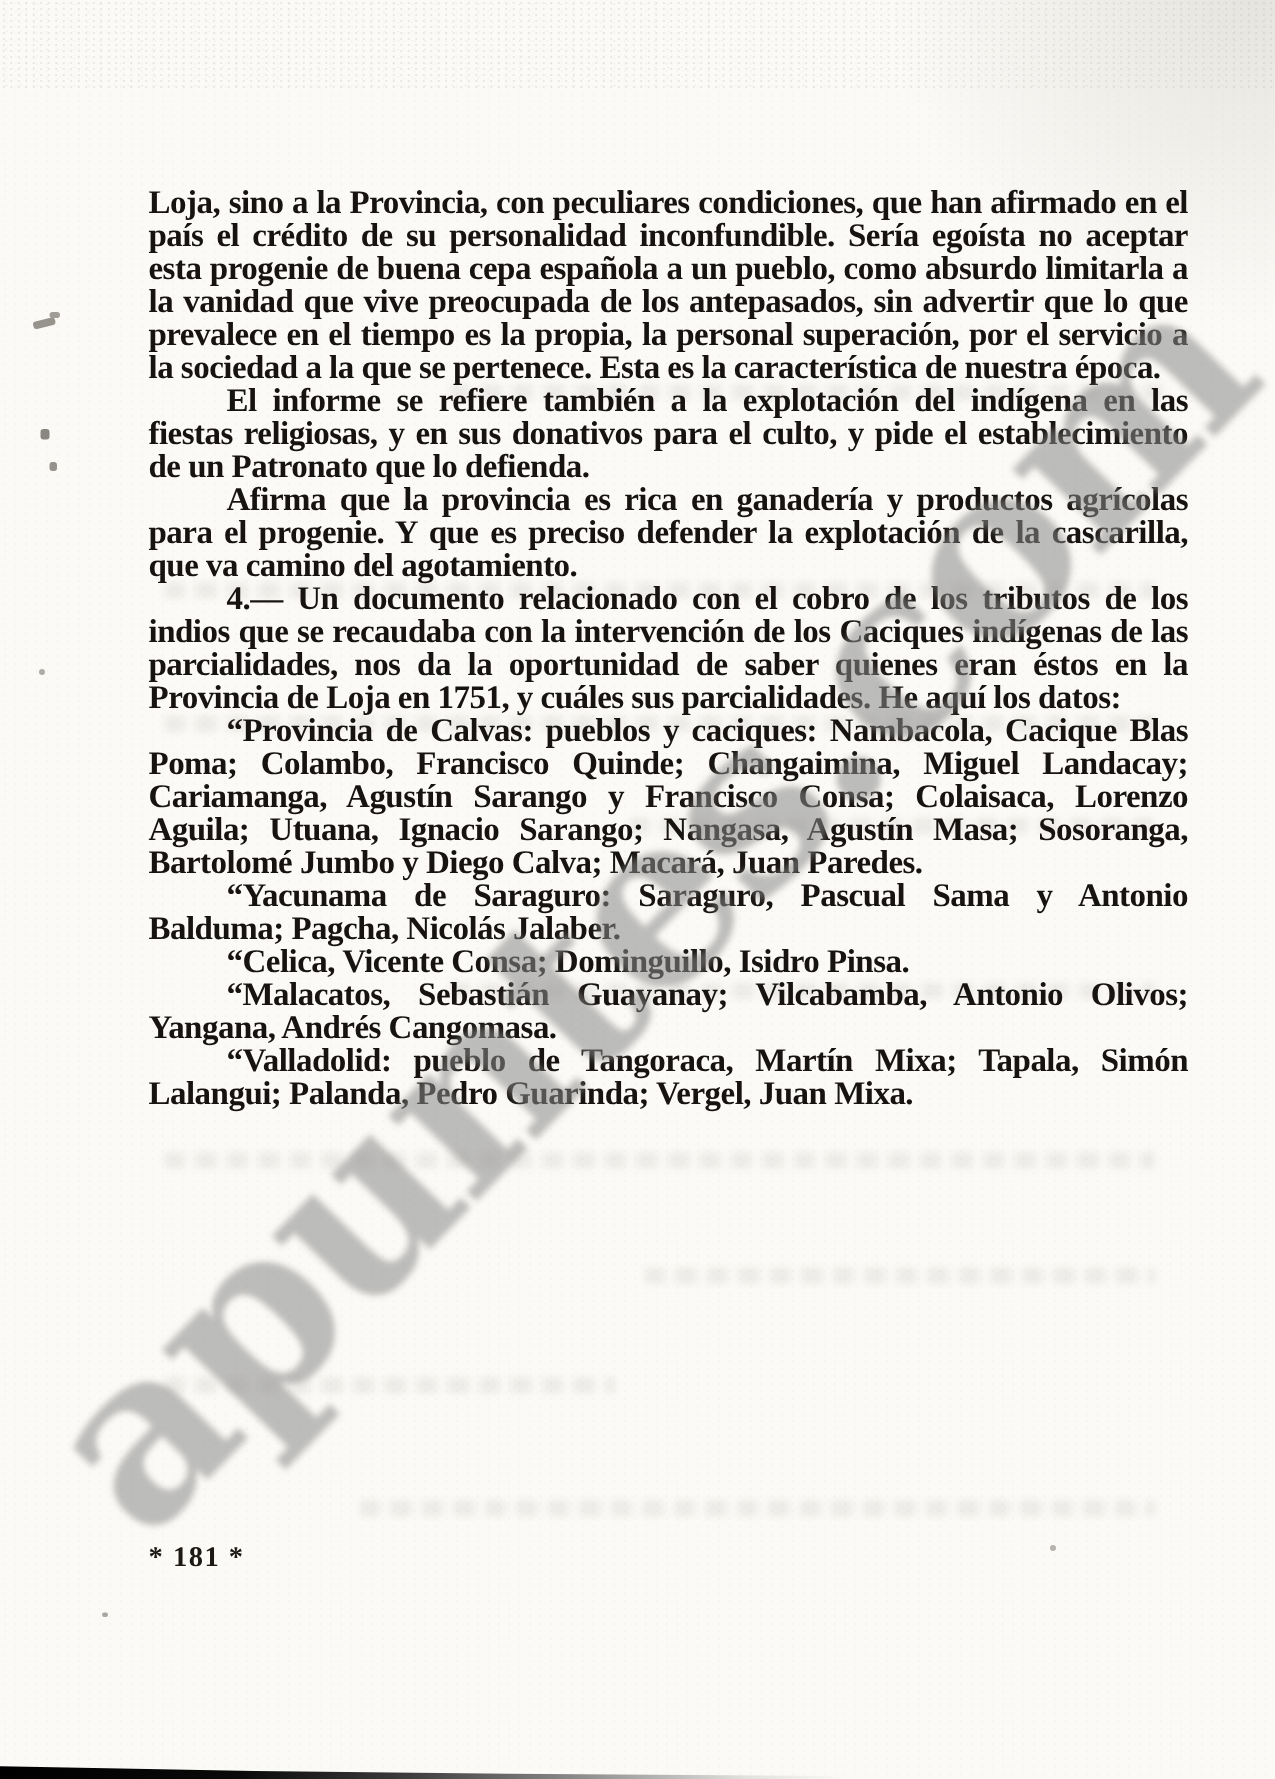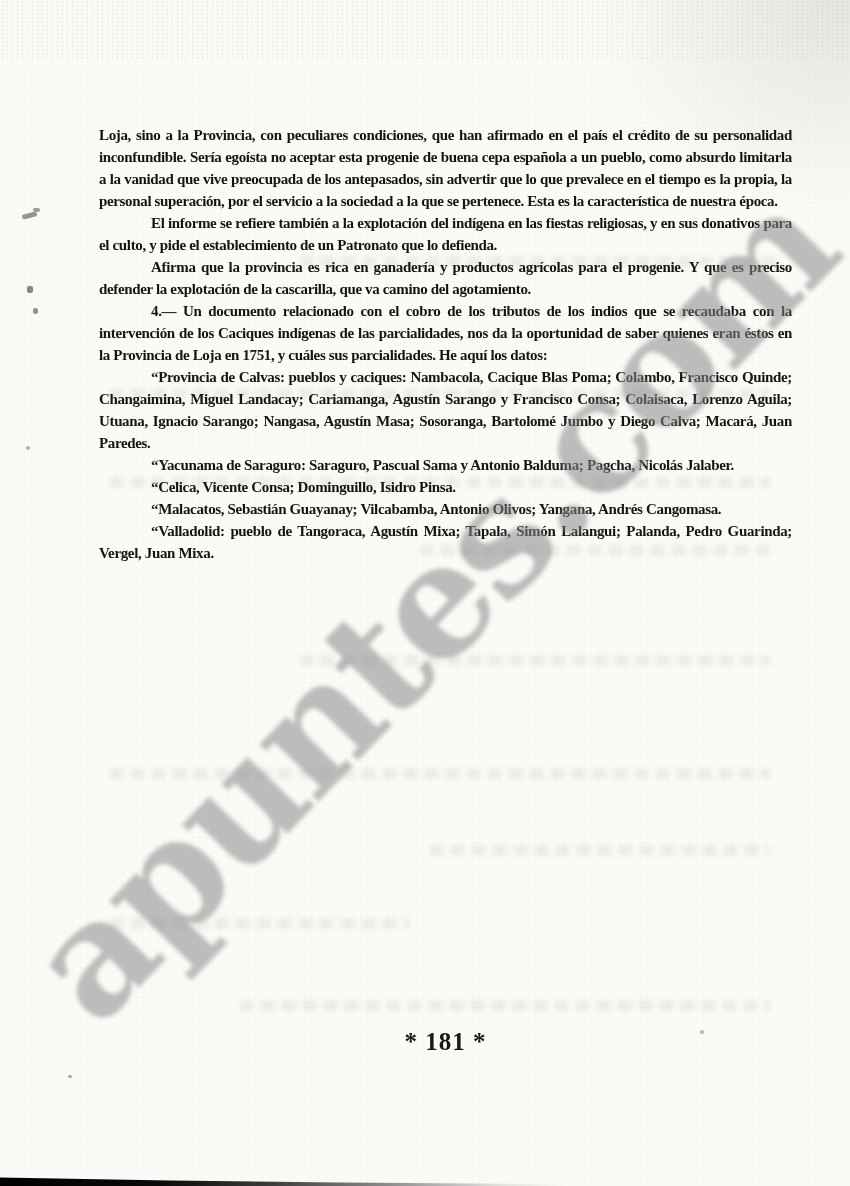--- a/index.html
+++ b/index.html
@@ -30,35 +30,34 @@
   }
   .corner-haze{
     position:absolute;right:0;top:0;width:260px;height:220px;
     background:radial-gradient(ellipse at 95% 0%, rgba(180,178,172,0.30), rgba(180,178,172,0) 70%);
     pointer-events:none;
   }
   .textblock{
     position:absolute;
     left:99px;top:124px;width:693px;
     color:#171310;
-    font-size:15px;
+    font-size:22px;
     line-height:22px;
     font-weight:700;
     letter-spacing:-0.35px;
     text-align:justify;
     z-index:2;
   }
   .textblock p{margin:0;padding:0;}
   .textblock p.indent{text-indent:52px;}
   .pagenum{
     position:absolute;
     left:99px;top:1028px;width:693px;
-    text-align:center;
     color:#1c1814;
-    font-size:25px;
+    font-size:19px;
     font-weight:700;
     letter-spacing:1px;
     z-index:2;
   }
   
   .watermark{
     position:absolute;
     left:58px;top:992px;
     height:160px;line-height:160px;
     white-space:nowrap;
@@ -129,21 +128,21 @@
 
   <div class="textblock">
       <p class="">Loja, sino a la Provincia, con peculiares condiciones, que han afirmado en el país el crédito de su personalidad inconfundible.  Sería egoísta no aceptar esta progenie de buena cepa española a un pueblo, como absurdo limitarla a la vanidad que vive preocupada de los antepasados, sin advertir que lo que prevalece en el tiempo es la propia, la personal superación, por el servicio a la sociedad a la que se pertenece.  Esta es la característica de nuestra época.</p>
       <p class="indent">El informe se refiere también a la explotación del indígena en las fiestas religiosas, y en sus donativos para el culto, y pide el establecimiento de un Patronato que lo defienda.</p>
       <p class="indent">Afirma que la provincia es rica en ganadería y productos agrícolas para el progenie.  Y que es preciso defender la explotación de la cascarilla, que va camino del agotamiento.</p>
       <p class="indent">4.— Un documento relacionado con el cobro de los tributos de los indios que se recaudaba con la intervención de los Caciques indígenas de las parcialidades, nos da la oportunidad de saber quienes eran éstos en la Provincia de Loja en 1751, y cuáles sus parcialidades.  He aquí los datos:</p>
       <p class="indent">“Provincia de Calvas:  pueblos y caciques:  Nambacola, Cacique Blas Poma; Colambo, Francisco Quinde;  Changaimina, Miguel Landacay;  Cariamanga, Agustín Sarango y Francisco Consa;  Colaisaca, Lorenzo Aguila;  Utuana, Ignacio Sarango;   Nangasa, Agustín Masa;  Sosoranga, Bartolomé Jumbo y Diego Calva; Macará, Juan Paredes.</p>
       <p class="indent">“Yacunama de Saraguro:  Saraguro, Pascual Sama y Antonio Balduma;  Pagcha, Nicolás Jalaber.</p>
       <p class="indent">“Celica, Vicente Consa;  Dominguillo, Isidro Pinsa.</p>
       <p class="indent">“Malacatos, Sebastián Guayanay;  Vilcabamba, Antonio Olivos;  Yangana, Andrés Cangomasa.</p>
-      <p class="indent">“Valladolid:  pueblo de Tangoraca, Agustín Mixa;  Tapala, Simón Lalangui; Palanda, Pedro Guarinda;  Vergel, Juan Mixa.</p>
+      <p class="indent">“Valladolid:  pueblo de Tangoraca, Martín Mixa;  Tapala, Simón Lalangui; Palanda, Pedro Guarinda;  Vergel, Juan Mixa.</p>
     </div>
 
   <div class="pagenum">* 181 *</div>
 
   <div class="watermark">apuntes.com</div>
 
   <div class="bottom-edge"></div>
 
   <div class="speck sp1"></div>
   <div class="speck sp2"></div>

